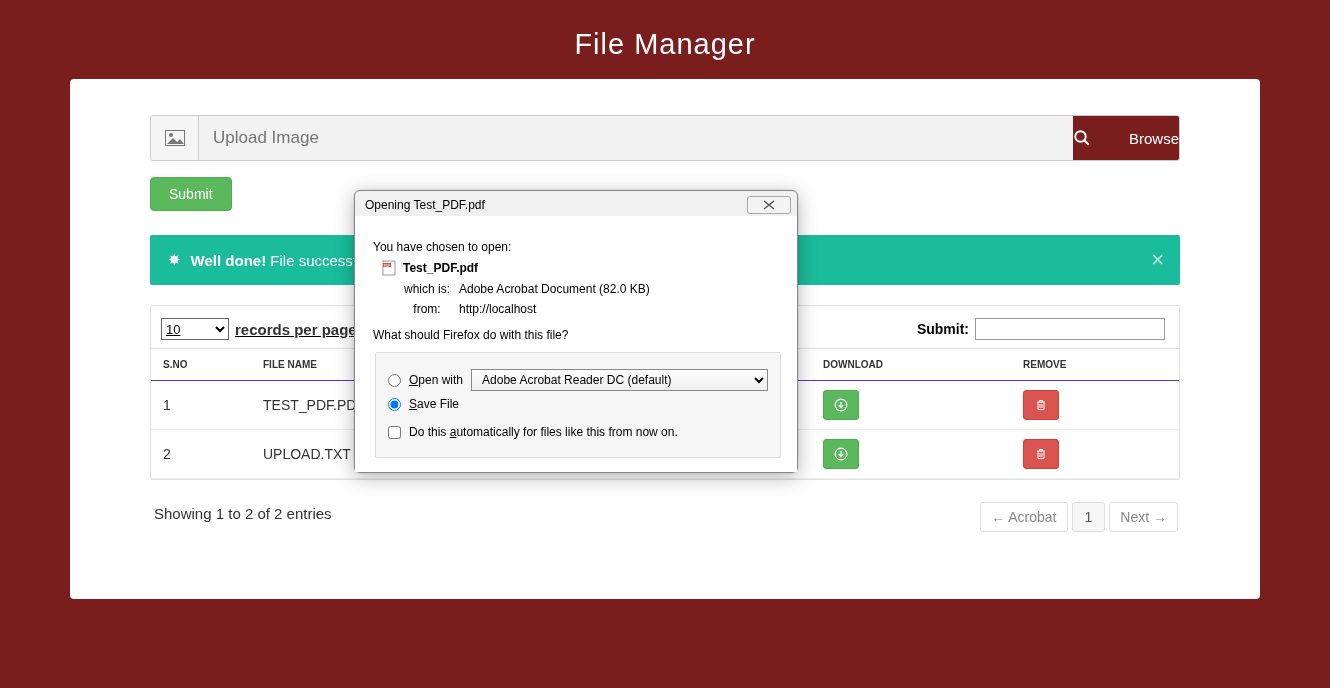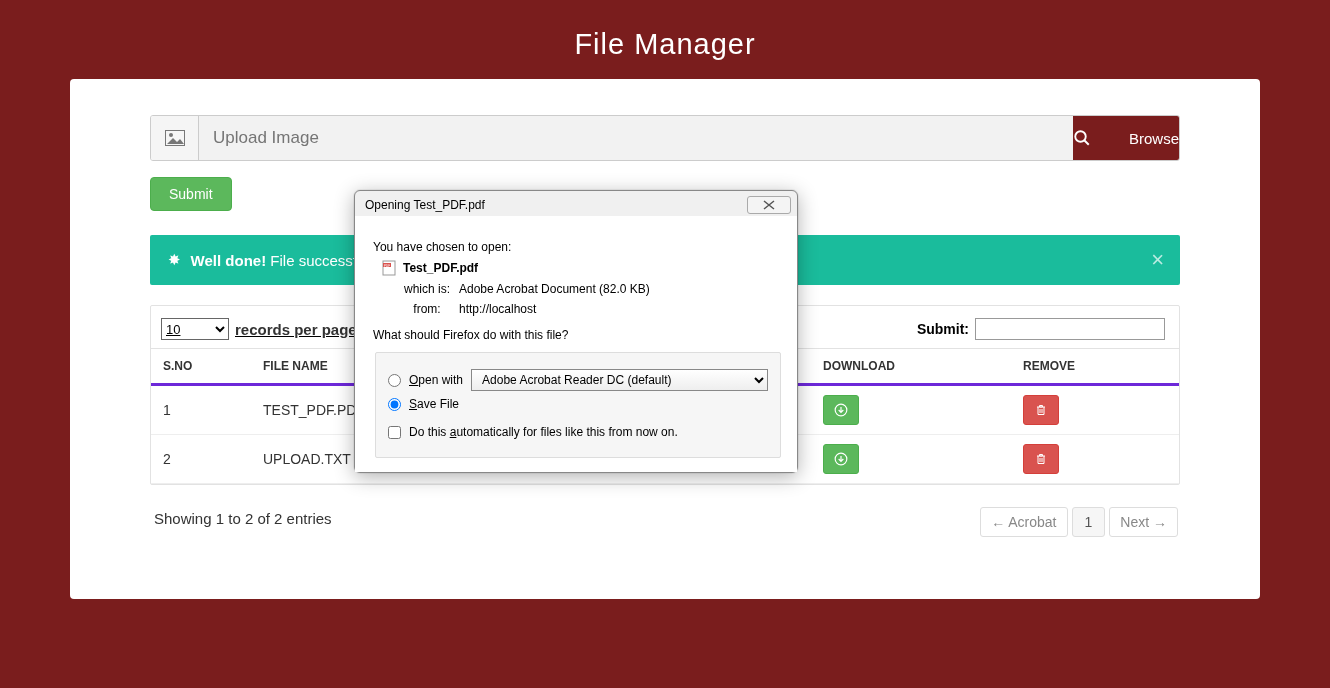--- a/index.html
+++ b/index.html
@@ -119,25 +119,25 @@
   .records-label { font-size: 15px; font-weight: bold; color: #333; }
   .search-box { display: flex; align-items: center; gap: 6px; }
   .search-label { font-size: 14px; font-weight: bold; }
   .search-input { width: 190px; height: 22px; border: 1px solid #999; }
   table {
     width: 100%;
     border-collapse: collapse;
   }
   th {
     text-align: left;
-    font-size: 12px;
+    font-size: 10px;
     font-weight: bold;
     padding: 10px 12px;
     border-top: 1px solid #e2e2e2;
-    border-bottom: 3px solid #6d28d9;
+    border-bottom: 1px solid #6d28d9;
     color: #333;
   }
   td {
     font-size: 14px;
     padding: 9px 12px;
     border-bottom: 1px solid #eee;
     color: #333;
   }
   th:nth-child(1), td:nth-child(1) { width: 100px; }
   th:nth-child(2), td:nth-child(2) { width: 560px; }

